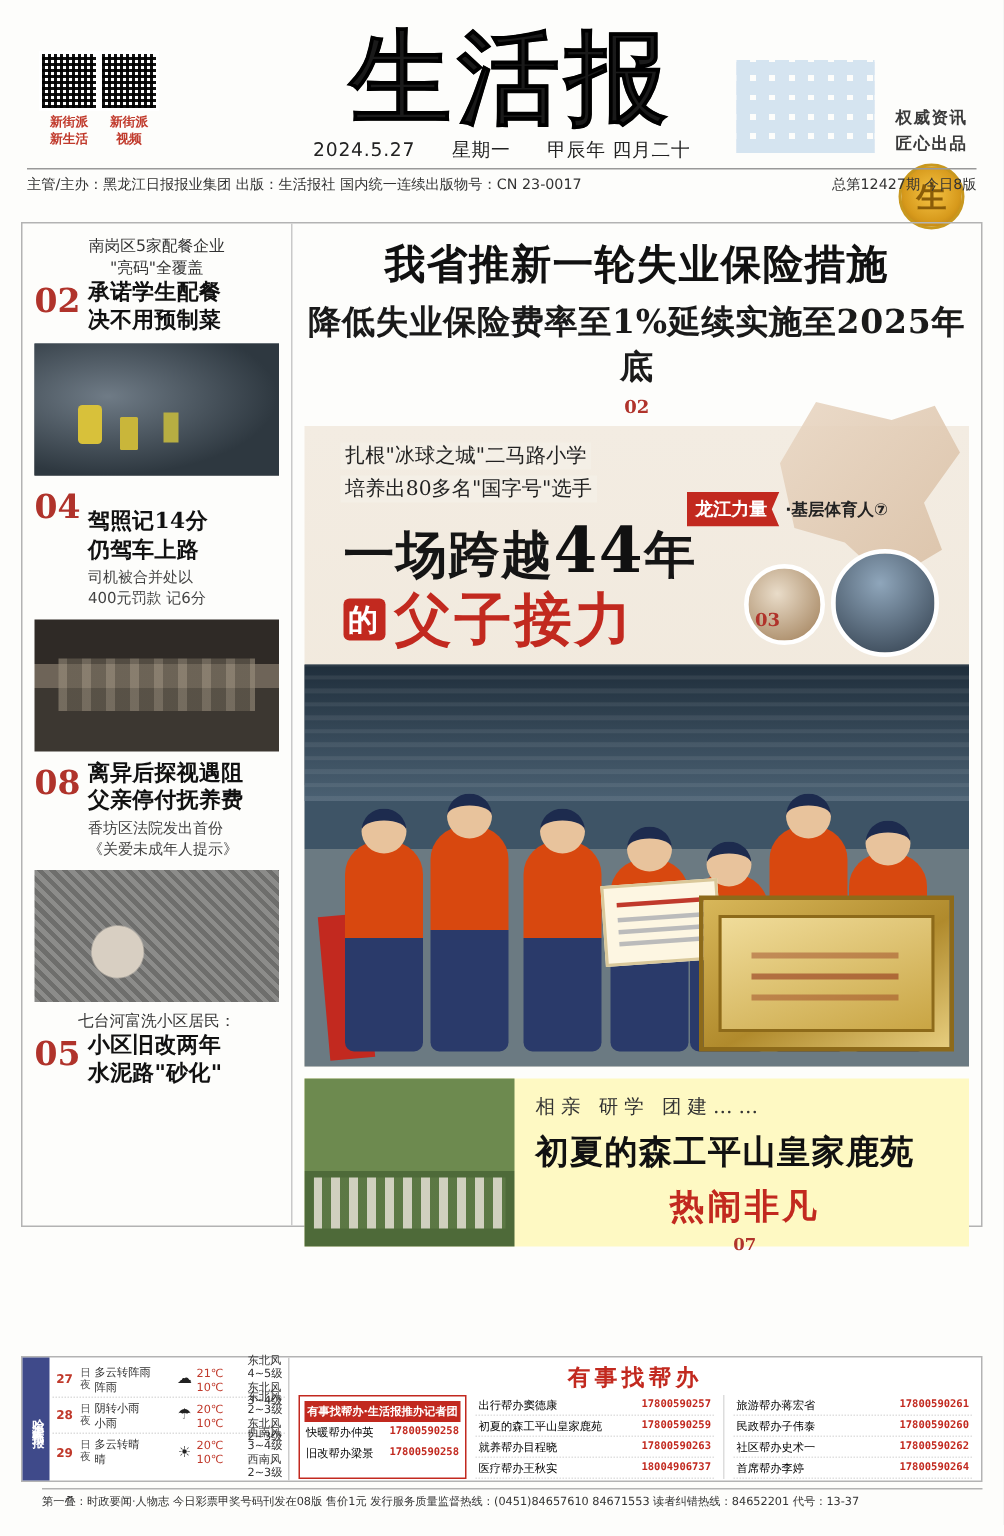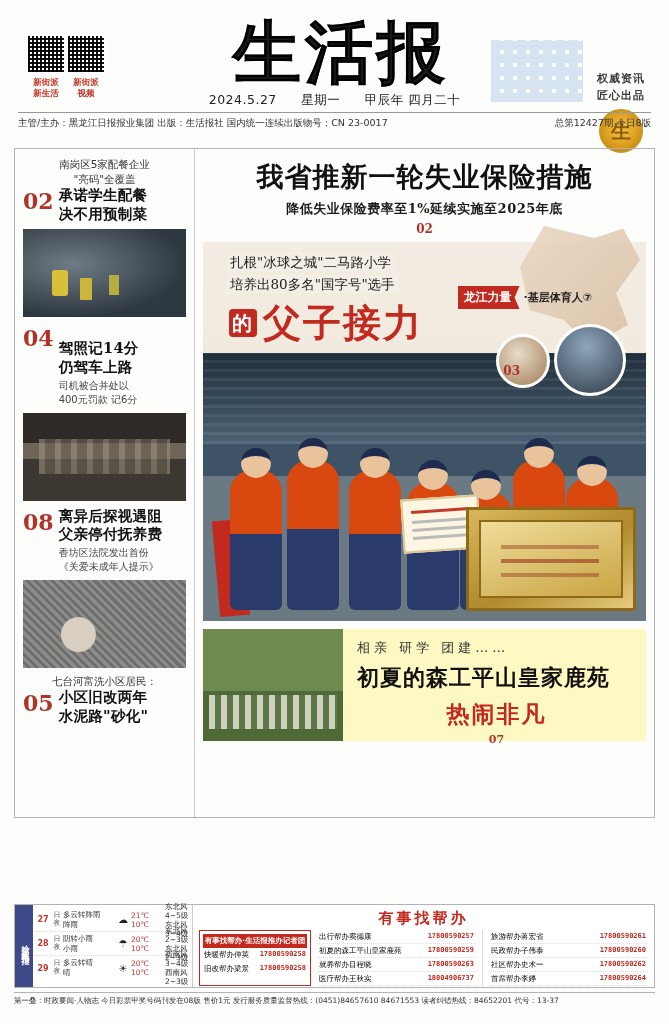--- a/index.html
+++ b/index.html
@@ -171,21 +171,21 @@
   
   .lead-head {
     text-align: center;
     font-family: "DejaVu Serif","Liberation Serif", serif;
     font-size: 27px; font-weight: bold; color: #111;
     letter-spacing: 1px; line-height: 1.15;
     margin-top: 6px;
   }
   .lead-sub {
     text-align: center;
-    font-size: 13px; color: #1a1a1a; font-weight: bold;
+    font-size: 22px; color: #1a1a1a; font-weight: bold;
     margin-top: 8px; letter-spacing: .5px;
     font-family: "DejaVu Serif","Liberation Serif", serif;
   }
   .lead-page {
     text-align: center; color: #b0332b; font-weight: bold;
     font-size: 12px; margin-top: 4px;
     font-family: "DejaVu Serif", serif;
   }
 
   .feature {
@@ -416,21 +416,21 @@
   .hot-tag .r b { color: #c2291f; font-family: "DejaVu Sans Mono", monospace; font-size: 7px; }
   .hot-list { flex: 1; }
   .hot-list .r {
     display: flex; justify-content: space-between;
     padding: 1.5px 2px; border-bottom: 1px dotted #e0e0e0;
   }
   .hot-list .r b { color: #c2291f; font-family: "DejaVu Sans Mono", monospace; font-size: 7px; }
   .vline { width: 1px; background: #ddd; }
 
   .footer {
-    position: absolute; left: 14px; right: 14px; top: 992px;
+    position: absolute; left: 28px; right: 14px; top: 992px;
     border-top: 1px solid #b3b3b3;
     padding-top: 3px;
     font-size: 7.5px; color: #333;
     display: flex; justify-content: space-between;
   }
 </style>
 </head>
 <body>
 
 <div class="page">
@@ -544,20 +544,23 @@
 
         <div class="lj-badge">
           <div class="lj-tag">龙江力量</div>
           <div class="lj-sub">·基层体育人⑦</div>
         </div>
 
         <div class="circ c1"></div>
         <div class="circ c2"></div>
 
         <div class="feat-title">
+          <div class="l1">
+            <span>一场跨越</span><span class="big">44</span><span>年</span>
+          </div>
           <div class="l2">
             <span class="de">的</span><span>父子接力</span>
           </div>
         </div>
         <div class="feat-page">03</div>
 
         <div class="team-photo">
           <div class="stands"></div>
           <div class="banner-red"></div>
           <div class="kid k1">

